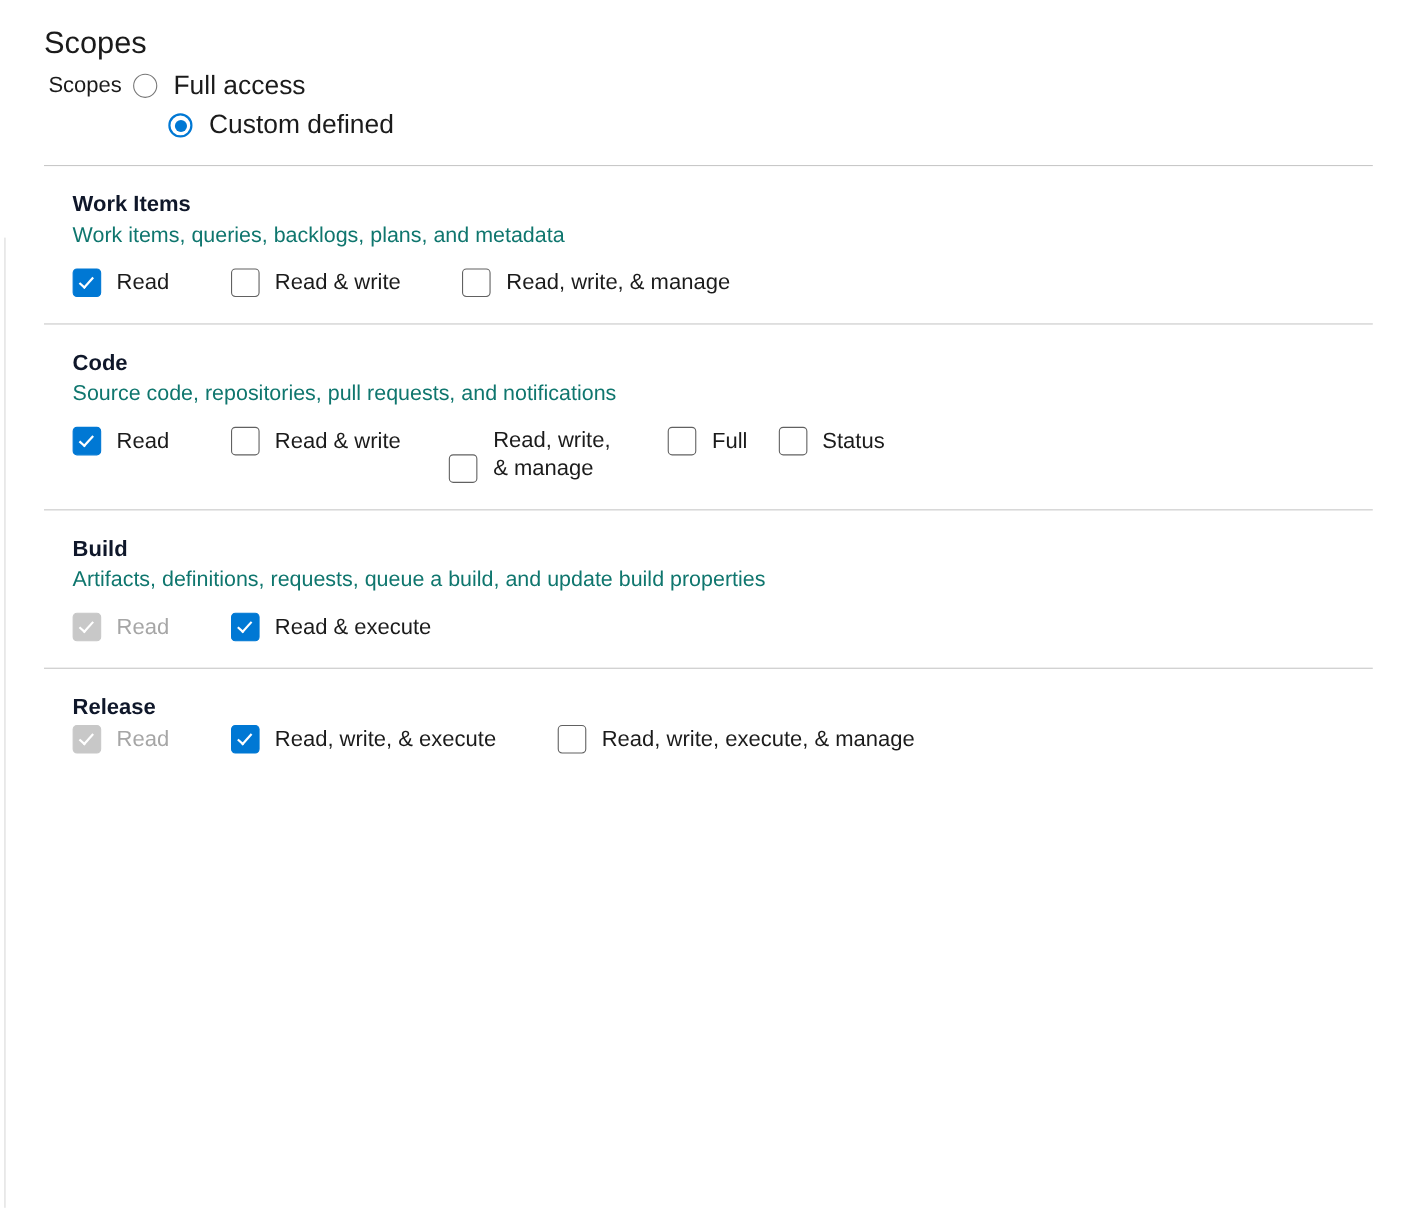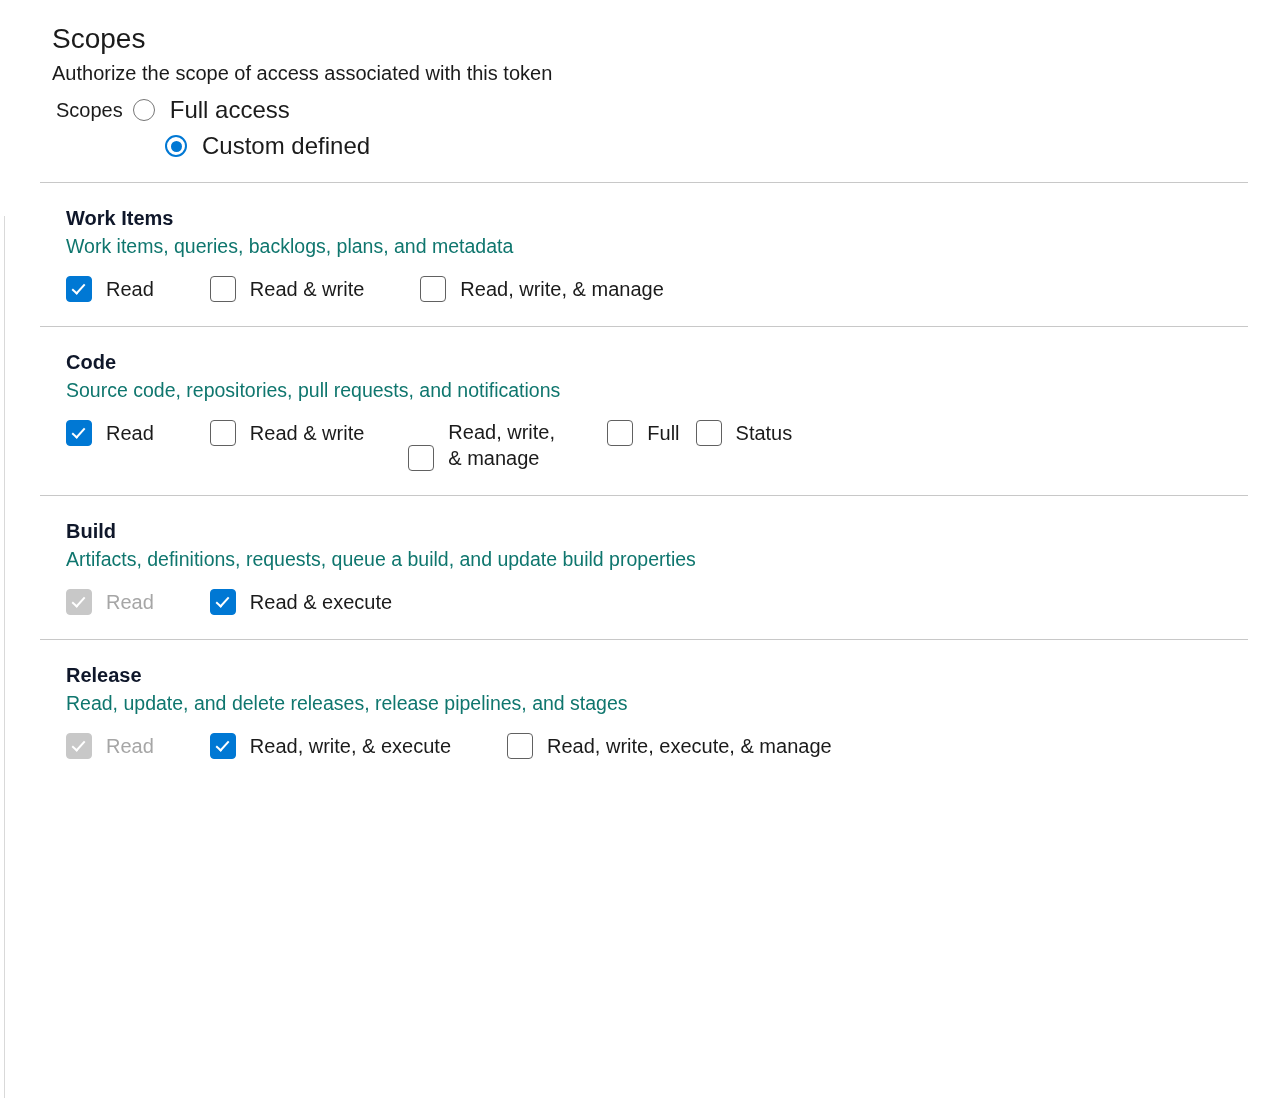--- a/index.html
+++ b/index.html
@@ -26,21 +26,20 @@
   .left-rule {
     position: absolute;
     left: 4px;
     top: 216px;
     width: 1px;
     height: 882px;
     background: #d9d9d9;
   }
   .header {
     padding-left: 40px;
-    margin-left: 12px;
   }
   .title {
     font-size: 28px;
     font-weight: 400;
     color: #1b1b1b;
     line-height: 34px;
     margin: 0 0 4px 0;
   }
   .subtitle {
     font-size: 20px;
@@ -168,31 +167,30 @@
   }
   .option-label.disabled {
     color: #a6a6a6;
   }
   .option-label.wrap {
     max-width: 115px;
   }
   
   .opt-gap-lg { margin-right: 56px; }
   .opt-gap-md { margin-right: 44px; }
-  .opt-gap-sm { margin-right: 16px; }
+  .opt-gap-sm { margin-right: 28px; }
 </style>
 </head>
 <body>
 
 <div class="page">
   <div class="left-rule"></div>
 
   <div class="header">
     <h1 class="title">Scopes</h1>
-    <p class="subtitle">Authorize the scope of access associated with this token</p>
 
     <div class="radio-block">
       <div class="radio-row">
         <span class="radio-legend">Scopes</span>
         <span class="radio"></span>
         <span class="radio-label">Full access</span>
       </div>
       <div class="radio-row">
         <span class="radio-spacer"></span>
         <span class="radio checked"></span>
@@ -259,21 +257,20 @@
         </div>
         <div class="option">
           <span class="checkbox checked"></span>
           <span class="option-label">Read &amp; execute</span>
         </div>
       </div>
     </div>
 
     <div class="section">
       <div class="section-title">Release</div>
-      <div class="section-desc">Read, update, and delete releases, release pipelines, and stages</div>
       <div class="options">
         <div class="option opt-gap-lg">
           <span class="checkbox disabled"></span>
           <span class="option-label disabled">Read</span>
         </div>
         <div class="option opt-gap-lg">
           <span class="checkbox checked"></span>
           <span class="option-label">Read, write, &amp; execute</span>
         </div>
         <div class="option">

